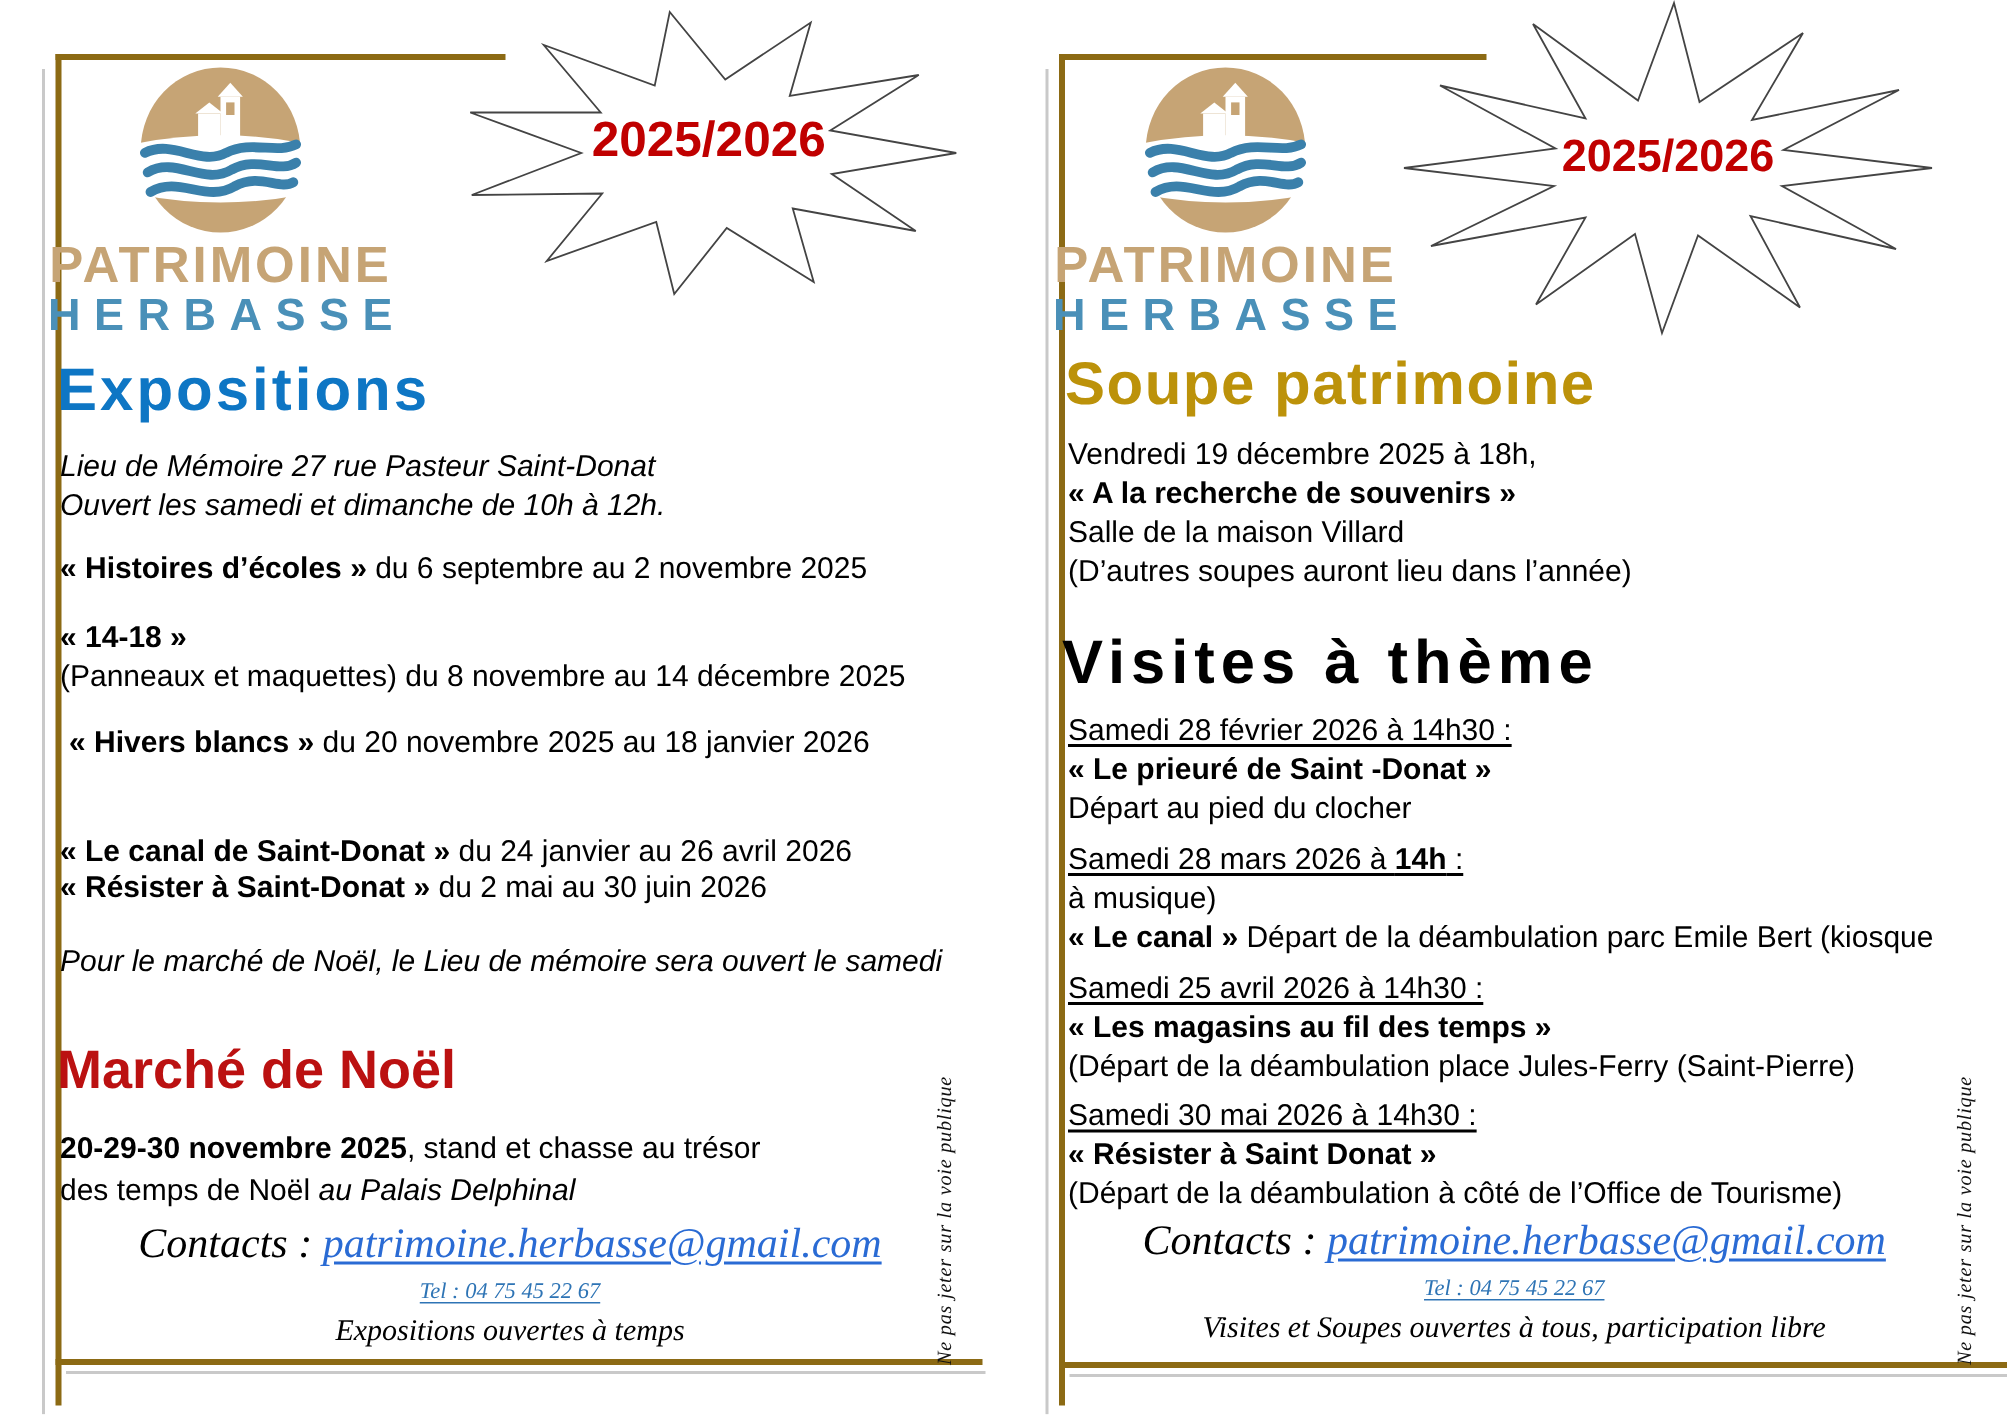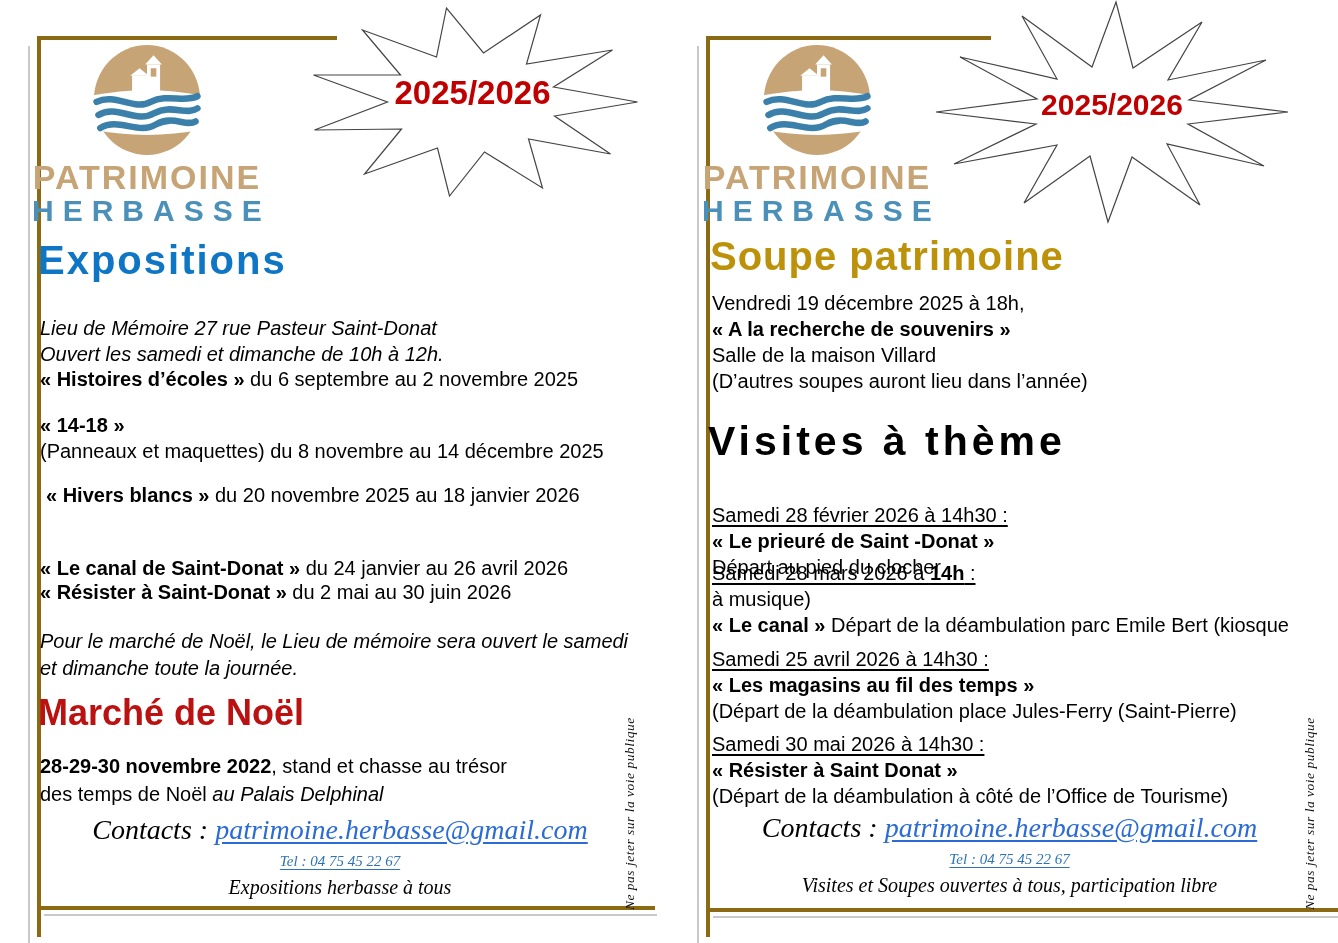--- a/index.html
+++ b/index.html
@@ -79,21 +79,21 @@
 
   <div class="abs burst" style="left:300px;top:2px;width:345px;height:200px;">
     <svg width="345" height="200" viewBox="0 0 340 200">
       <polygon fill="#ffffff" stroke="#444" stroke-width="1.2" points="335,100 252,114 308,152 226,137 240,186 182,150 147,194 135,146 62,172 99,127 12,128 85,100 11,73 98,73 60,28 134,55 144,6 181,51 238,13 224,62 310,48 251,85"></polygon>
     </svg>
     <div class="burst-label" style="top:72px;font-size:33px;">2025/2026</div>
   </div>
 
   <div class="abs h-exp" style="left:38px;top:238px;">Expositions</div>
 
-  <div class="abs body-txt it" style="left:40px;top:298px;width:600px;margin-top:17px;">
+  <div class="abs body-txt it" style="left:40px;top:298px;width:600px;">
     <div>Lieu de Mémoire 27 rue Pasteur Saint-Donat</div>
     <div>Ouvert les samedi et dimanche de 10h à 12h.</div>
   </div>
 
   <div class="abs body-txt" style="left:40px;top:366px;width:605px;">
     <span class="bd">« Histoires d’écoles »</span><span> du 6 septembre au 2 novembre 2025</span>
   </div>
 
   <div class="abs body-txt" style="left:40px;top:412px;width:605px;">
     <div class="bd">« 14-18 »</div>
@@ -107,36 +107,35 @@
   <div class="abs body-txt" style="left:40px;top:555px;width:605px;">
     <span class="bd">« Le canal de Saint-Donat »</span><span> du 24 janvier au 26 avril 2026</span>
   </div>
 
   <div class="abs body-txt" style="left:40px;top:579px;width:605px;">
     <span class="bd">« Résister à Saint-Donat »</span><span> du 2 mai au 30 juin 2026</span>
   </div>
 
   <div class="abs body-txt it" style="left:40px;top:628px;width:610px;line-height:27px;">
     <div>Pour le marché de Noël, le Lieu de mémoire sera ouvert le samedi</div>
-    <div>et dimanche toute la journée.</div>
   </div>
 
   <div class="abs h-marche" style="left:38px;top:692px;">Marché de Noël</div>
 
   <div class="abs body-txt" style="left:40px;top:752px;width:580px;line-height:28px;">
-    <div><span class="bd">28-29-30 novembre 2022</span><span>, stand et chasse au trésor</span></div>
+    <div><span class="bd">20-29-30 novembre 2025</span><span>, stand et chasse au trésor</span></div>
     <div><span>des temps de Noël </span><span class="it">au Palais Delphinal</span></div>
   </div>
 
   <div class="abs contacts" style="left:40px;top:814px;width:600px;">
     <div class="c-line1">
       <span>Contacts : </span><span class="c-link">patrimoine.herbasse@gmail.com</span>
     </div>
     <div class="c-tel"><span>Tel : 04 75 45 22 67</span></div>
-    <div class="c-footer">Expositions herbasse à tous</div>
+    <div class="c-footer">Expositions ouvertes à temps</div>
   </div>
 
   <div class="vert-note" style="left:622px;top:698px;height:212px;">Ne pas jeter sur la voie publique</div>
 
   <div class="abs logo-block" style="left:702px;top:44px;width:230px;">
     <svg width="112" height="112" viewBox="0 0 120 120" style="display:block;margin:0 auto;">
       <ellipse cx="60" cy="60" rx="57" ry="59" fill="#c6a475"></ellipse>
       <g fill="#ffffff">
         <polygon points="58,22 67,12 76,22"></polygon>
         <rect x="60" y="22" width="14" height="34"></rect>
@@ -166,21 +165,21 @@
 
   <div class="abs body-txt" style="left:712px;top:290px;width:610px;">
     <div>Vendredi 19 décembre 2025 à 18h,</div>
     <div class="bd">« A la recherche de souvenirs »</div>
     <div>Salle de la maison Villard</div>
     <div>(D’autres soupes auront lieu dans l’année)</div>
   </div>
 
   <div class="abs h-visites" style="left:708px;top:418px;">Visites à thème</div>
 
-  <div class="abs body-txt" style="left:712px;top:474px;width:610px;margin-top:28px;">
+  <div class="abs body-txt" style="left:712px;top:474px;width:610px;">
     <div class="underl">Samedi 28 février 2026 à 14h30 :</div>
     <div class="bd">« Le prieuré de Saint -Donat »</div>
     <div>Départ au pied du clocher</div>
   </div>
 
   <div class="abs body-txt" style="left:712px;top:560px;width:612px;">
     <div class="underl"><span>Samedi 28 mars 2026 à </span><span class="bd">14h</span><span> :</span></div>
     <div>à musique)</div>
     <div><span class="bd">« Le canal »</span><span> Départ de la déambulation parc Emile Bert (kiosque</span></div>
   </div>

